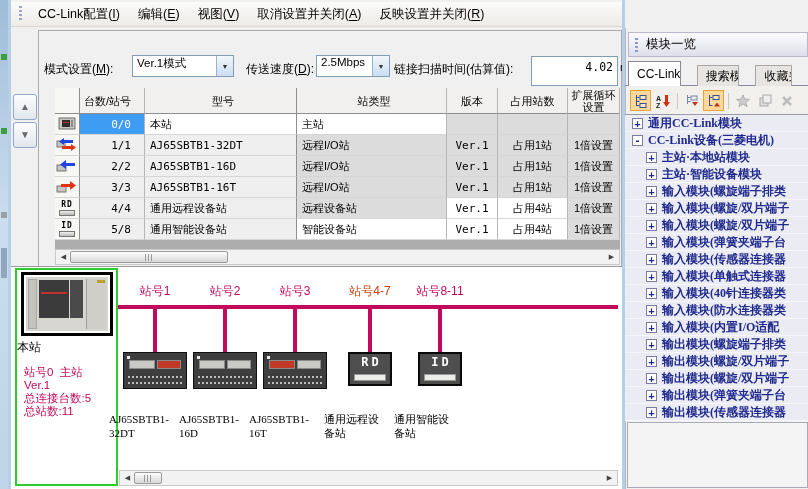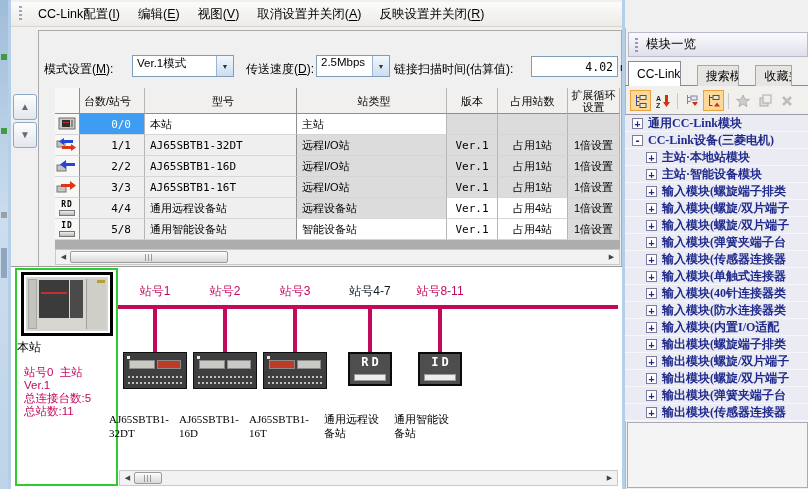--- a/index.html
+++ b/index.html
@@ -36,21 +36,21 @@
     border:1px solid #ABABAB; background:#F0F0F0; }
 
   .lbl { position:absolute; font-size:12px; white-space:nowrap; }
 
   .combo { position:absolute; height:22px; background:#fff; border:1px solid #7F9DB9;
     display:flex; align-items:flex-start; }
   .combo .cv { flex:1; padding-left:4px; font-size:11.5px; white-space:nowrap; overflow:hidden; }
   .combo .cbtn { width:17px; height:100%; border-left:1px solid #9AB4D0;
     background:linear-gradient(180deg,#F2F7FC,#CBDDF0); font-size:7px; color:#333;
     display:flex; align-items:center; justify-content:center; }
-  .field { position:absolute; height:21px; background:#fff; border:1px solid #7F9DB9;
+  .field { position:absolute; height:30px; background:#fff; border:1px solid #7F9DB9;
     font-size:11.5px; text-align:right; padding:3px 4px 0 0; }
   .unit { position:absolute; overflow:hidden; white-space:nowrap; font-size:11.5px; }
 
   
   .updown { position:absolute; left:13px; width:24px; height:26px;
     border:1px solid #8FA8C8; border-radius:3px;
     background:linear-gradient(180deg,#FDFDFD,#E2E6EC);
     color:#6A6A6A; font-size:10px; text-align:center; line-height:24px; }
 
   
@@ -344,21 +344,21 @@
       <span class="st-label" style="left:253px;color:#C2095C">站号3</span>
       <span class="drop" style="left:293px;background:#C2095C"></span>
       <div class="dev-mod acc-left" style="left:263px">
         <i class="led"></i>
         <span class="bar b1"></span>
         <span class="bar b2"></span>
         <span class="dots d1"></span>
         <span class="dots d2"></span>
       </div>
       <div class="st-name" style="left:249px">AJ65SBTB1-<br>16T</div>
-      <span class="st-label" style="left:328px;color:#0f172a">站号4-7</span>
+      <span class="st-label" style="left:328px;color:#c2410c">站号4-7</span>
       <span class="drop" style="left:368px;background:#C2095C"></span>
       <div class="dev-tag" style="left:348px">RD<i></i></div>
       <div class="st-name" style="left:324px">通用远程设<br>备站</div>
       <span class="st-label" style="left:398px;color:#C2095C">站号8-11</span>
       <span class="drop" style="left:438px;background:#C2095C"></span>
       <div class="dev-tag" style="left:418px">ID<i></i></div>
       <div class="st-name" style="left:394px">通用智能设<br>备站</div>
     </div>
 
   <div class="hscroll" style="left:119px;top:470px;width:499px">

